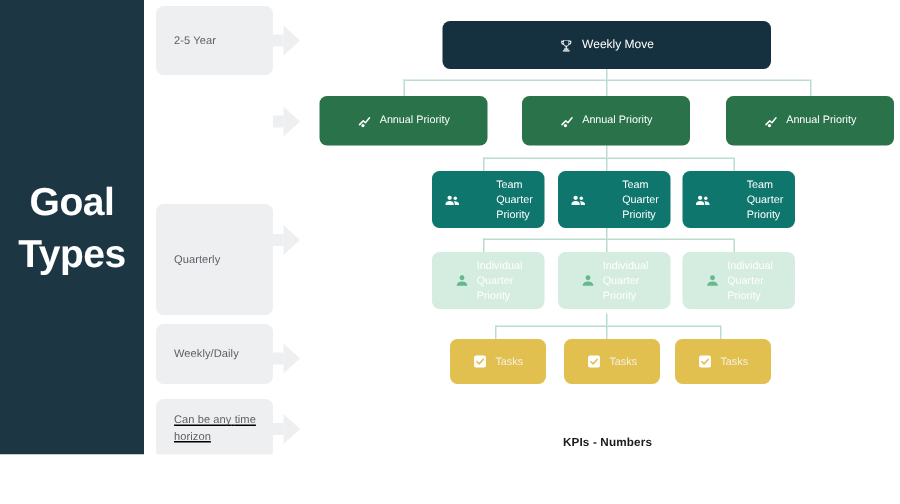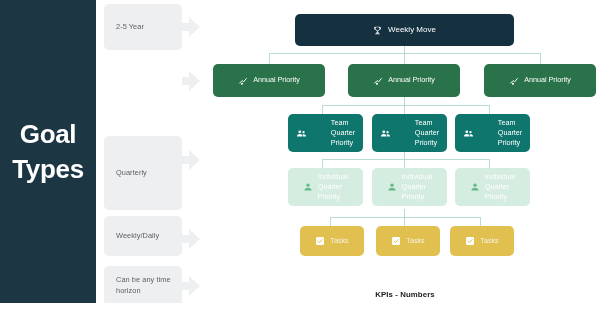--- a/index.html
+++ b/index.html
@@ -152,21 +152,21 @@
   </div>
   <div class="label-arrow-stem" style="left:182px; top:156px; width:7px;"></div>
   <div class="label-arrow" style="left:189px; top:150px;"></div>
 
   <div class="label-chip" style="left:104px; top:216px; width:78px; height:40px;">
     <span class="lbl">Weekly/Daily</span>
   </div>
   <div class="label-arrow-stem" style="left:182px; top:235px; width:7px;"></div>
   <div class="label-arrow" style="left:189px; top:229px;"></div>
 
-  <div class="label-chip" style="left:104px; top:266px; width:78px; height:40px;">
+  <div class="label-chip" style="left:104px; top:266px; width:78px; height:40px;text-decoration:underline;">
     <span class="lbl">
       <span class="ln">Can be any</span>
       <span class="ln">time horizon</span>
     </span>
   </div>
   <div class="label-arrow-stem" style="left:182px; top:282px; width:7px;"></div>
   <div class="label-arrow" style="left:189px; top:276px;"></div>
 
   <div class="conn v" style="left:404px; top:46px; height:7px;"></div>
   <div class="conn h" style="left:269px; top:53px; width:271px;"></div>

